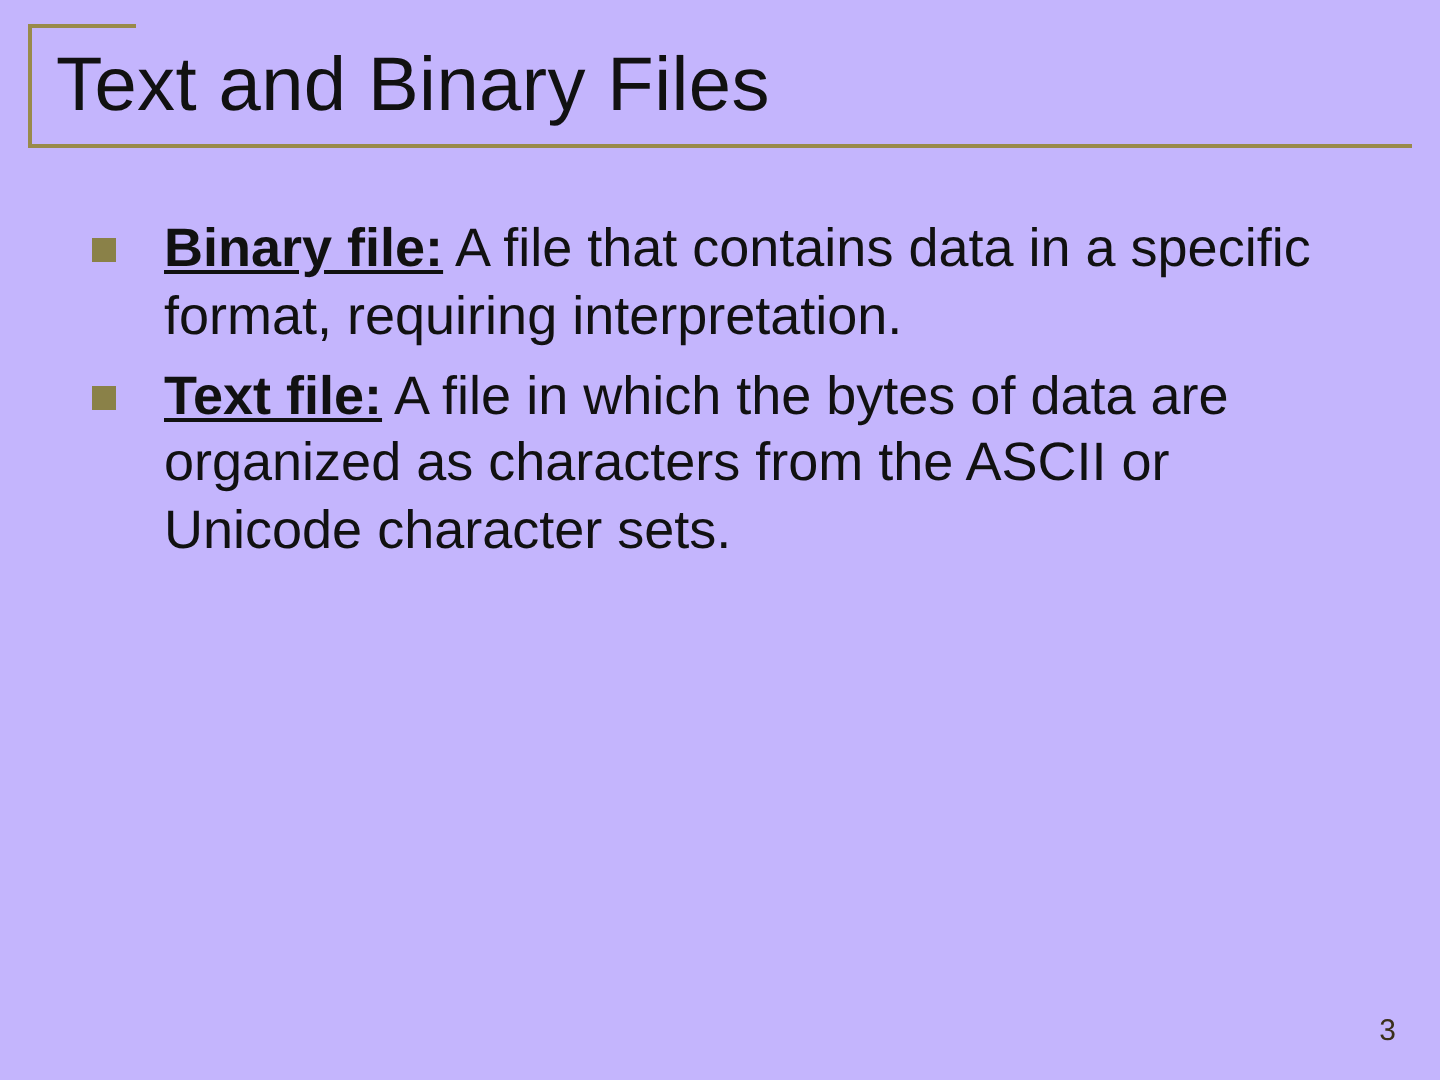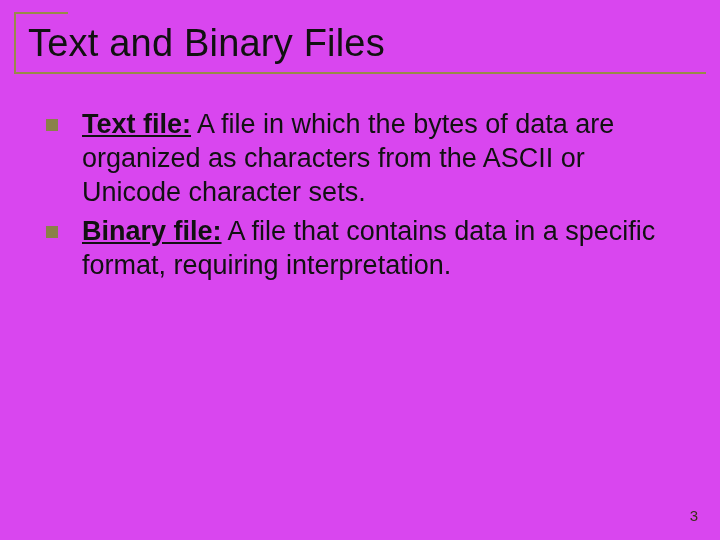--- a/index.html
+++ b/index.html
@@ -6,21 +6,21 @@
     margin: 0;
     padding: 0;
     width: 720px;
     height: 540px;
     overflow: hidden;
     font-family: Arial, Helvetica, sans-serif;
   }
   .slide {
     width: 720px;
     height: 540px;
-    background: #d946ef;
+    background: #c4b5fd;
     position: relative;
     box-sizing: border-box;
   }
   .title-rule-top {
     position: absolute;
     top: 12px;
     left: 14px;
     width: 54px;
     height: 2px;
     background: #998a4a;
@@ -93,28 +93,28 @@
   <div class="title-rule-left"></div>
   <div class="title-rule-bottom"></div>
 
   <div class="slide-title">Text and Binary Files</div>
 
   <div class="body">
 
     <div class="bullet-item">
       <div class="bullet-marker"></div>
       <div class="bullet-text">
-        <span class="term">Text file:</span><span>   A file in which the bytes of data are organized as characters from the ASCII or Unicode character sets.</span>
+        <span class="term">Binary file:</span><span>  A file that contains data in a specific format, requiring interpretation.</span>
       </div>
     </div>
 
     <div class="bullet-item">
       <div class="bullet-marker"></div>
       <div class="bullet-text">
-        <span class="term">Binary file:</span><span>  A file that contains data in a specific format, requiring interpretation.</span>
+        <span class="term">Text file:</span><span>   A file in which the bytes of data are organized as characters from the ASCII or Unicode character sets.</span>
       </div>
     </div>
 
   </div>
 
   <div class="page-number">3</div>
 
 </div>
 
 </body></html>

